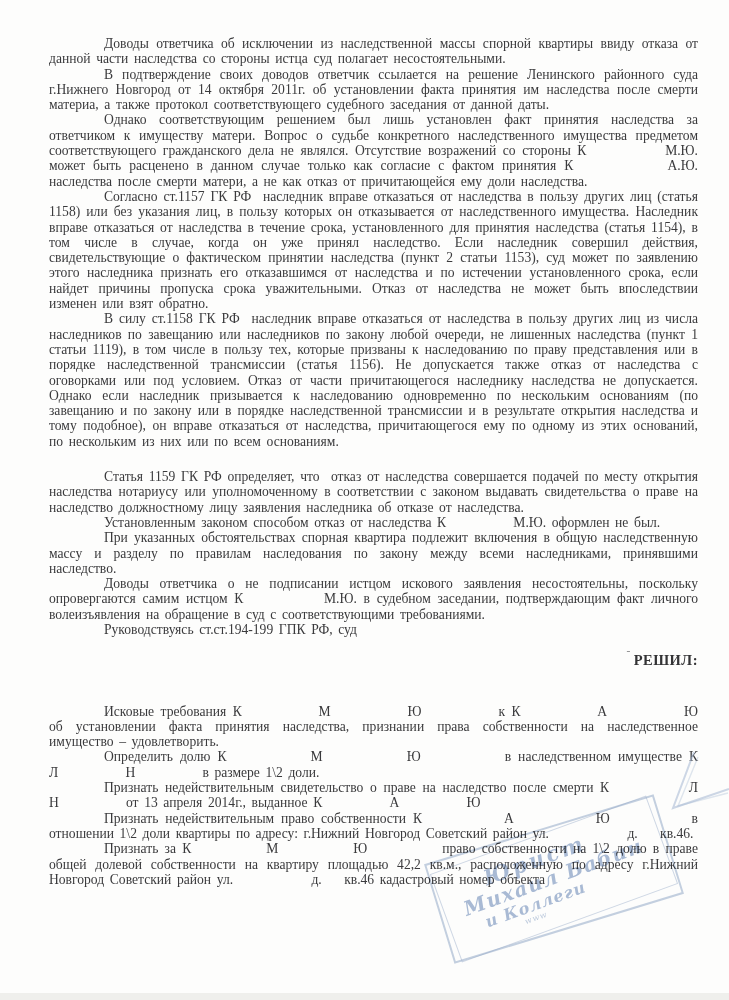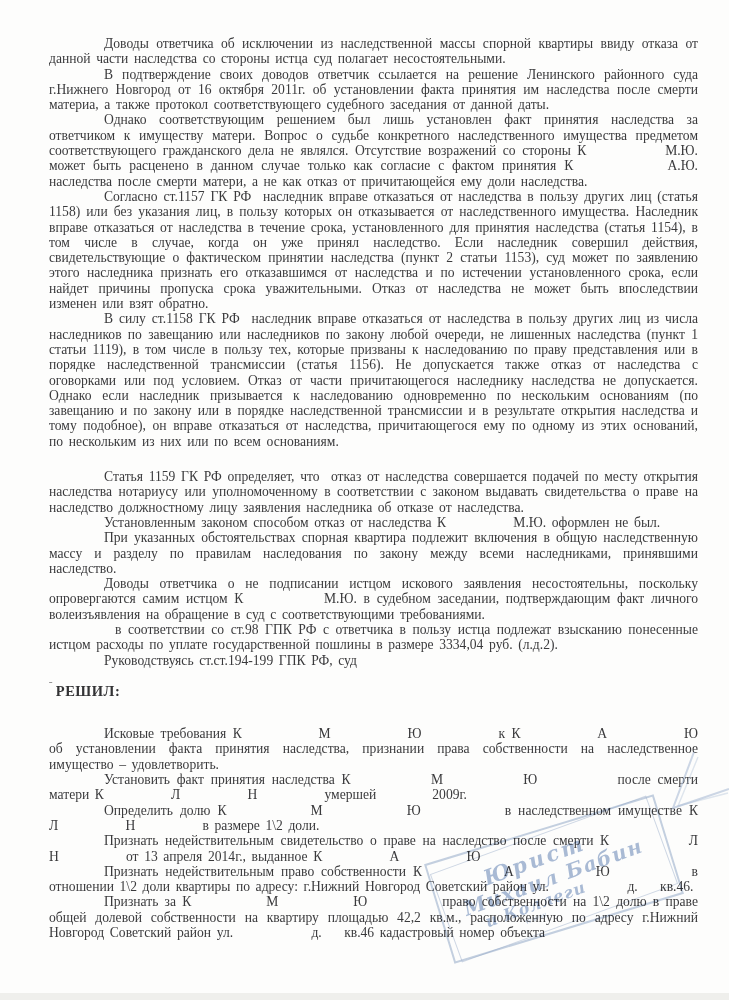--- a/index.html
+++ b/index.html
@@ -28,22 +28,22 @@
   }
   .p {
     margin: 0;
     text-indent: 55px;
     white-space: pre-wrap;
   }
   .gap-before { margin-top: 20px; }
   .indent-more { text-indent: 66px; }
   .heading-row {
     margin-top: 10px;
-    margin-bottom: 27px;
-    text-align: left;
+    margin-bottom: 35px;
+    text-align: right;
     font-weight: bold;
     font-size: 14.5px;
     letter-spacing: 0.5px;
     color: #333335;
   }
   .heading-mark {
     font-weight: normal;
     font-size: 10px;
     vertical-align: 7px;
     margin-right: 3px;
@@ -116,37 +116,35 @@
     background: #efefec;
   }
 </style>
 </head>
 <body>
 
 <div class="page">
 
   <div class="content">
     <p class="p">Доводы ответчика об исключении из наследственной массы спорной квартиры ввиду отказа от данной части наследства со стороны истца суд полагает несостоятельными.</p>
-    <p class="p">В подтверждение своих доводов ответчик ссылается на решение Ленинского районного суда г.Нижнего Новгород от 16 октября 2011г. об установлении факта принятия им наследства после смерти материа, а также протокол соответствующего судебного заседания от данной даты.</p>
+    <p class="p">В подтверждение своих доводов ответчик ссылается на решение Ленинского районного суда г.Нижнего Новгород от 14 октября 2011г. об установлении факта принятия им наследства после смерти материа, а также протокол соответствующего судебного заседания от данной даты.</p>
     <p class="p">Однако соответствующим решением был лишь установлен факт принятия наследства за ответчиком к имуществу матери. Вопрос о судьбе конкретного наследственного имущества предметом соответствующего гражданского дела не являлся. Отсутствие возражений со стороны К            М.Ю. может быть расценено в данном случае только как согласие с фактом принятия К            А.Ю. наследства после смерти матери, а не как отказ от причитающейся ему доли наследства.</p>
     <p class="p">Согласно ст.1157 ГК РФ  наследник вправе отказаться от наследства в пользу других лиц (статья 1158) или без указания лиц, в пользу которых он отказывается от наследственного имущества. Наследник вправе отказаться от наследства в течение срока, установленного для принятия наследства (статья 1154), в том числе в случае, когда он уже принял наследство. Если наследник совершил действия, свидетельствующие о фактическом принятии наследства (пункт 2 статьи 1153), суд может по заявлению этого наследника признать его отказавшимся от наследства и по истечении установленного срока, если найдет причины пропуска срока уважительными. Отказ от наследства не может быть впоследствии изменен или взят обратно.</p>
     <p class="p">В силу ст.1158 ГК РФ  наследник вправе отказаться от наследства в пользу других лиц из числа наследников по завещанию или наследников по закону любой очереди, не лишенных наследства (пункт 1 статьи 1119), в том числе в пользу тех, которые призваны к наследованию по праву представления или в порядке наследственной трансмиссии (статья 1156). Не допускается также отказ от наследства с оговорками или под условием. Отказ от части причитающегося наследнику наследства не допускается. Однако если наследник призывается к наследованию одновременно по нескольким основаниям (по завещанию и по закону или в порядке наследственной трансмиссии и в результате открытия наследства и тому подобное), он вправе отказаться от наследства, причитающегося ему по одному из этих оснований, по нескольким из них или по всем основаниям.</p>
     <p class="p gap-before">Статья 1159 ГК РФ определяет, что  отказ от наследства совершается подачей по месту открытия наследства нотариусу или уполномоченному в соответствии с законом выдавать свидетельства о праве на наследство должностному лицу заявления наследника об отказе от наследства.</p>
     <p class="p">Установленным законом способом отказ от наследства К            М.Ю. оформлен не был.</p>
     <p class="p">При указанных обстоятельствах спорная квартира подлежит включения в общую наследственную массу и разделу по правилам наследования по закону между всеми наследниками, принявшими наследство.</p>
     <p class="p">Доводы ответчика о не подписании истцом искового заявления несостоятельны, поскольку опровергаются самим истцом К            М.Ю. в судебном заседании, подтверждающим факт личного волеизъявления на обращение в суд с соответствующими требованиями.</p>
-    <p class="p indent-more">в соответствии со ст.98 ГПК РФ с ответчика в пользу истца подлежат взысканию понесенные истцом расходы по уплате государственной пошлины в размере 3334,04 руб. (л.д.2).</p>
     <p class="p">Руководствуясь ст.ст.194-199 ГПК РФ, суд</p>
 
     <div class="heading-row">
       <span class="heading-mark">ˉ</span><span>РЕШИЛ:</span>
     </div>
 
     <p class="p">Исковые требования К            М            Ю            к К            А            Ю            об установлении факта принятия наследства, признании права собственности на наследственное имущество – удовлетворить.</p>
-    <p class="p">Установить факт принятия наследства К            М            Ю            после смерти матери К            Л            Н            умершей          2009г.</p>
     <p class="p">Определить долю К            М            Ю            в наследственном имуществе К            Л            Н            в размере 1\2 доли.</p>
     <p class="p">Признать недействительным свидетельство о праве на наследство после смерти К            Л            Н            от 13 апреля 2014г., выданное К            А            Ю</p>
     <p class="p">Признать недействительным право собственности К            А            Ю            в отношении 1\2 доли квартиры по адресу: г.Нижний Новгород Советский район ул.              д.    кв.46.</p>
     <p class="p">Признать за К            М            Ю            право собственности на 1\2 долю в праве общей долевой собственности на квартиру площадью 42,2 кв.м., расположенную по адресу г.Нижний Новгород Советский район ул.              д.    кв.46 кадастровый номер объекта</p>
   </div>
 
   <div class="stamp">
     <div class="stamp-inner">
       <div class="stamp-line1">Юрист</div>
       <div class="stamp-line2">Михаил Бабин</div>

